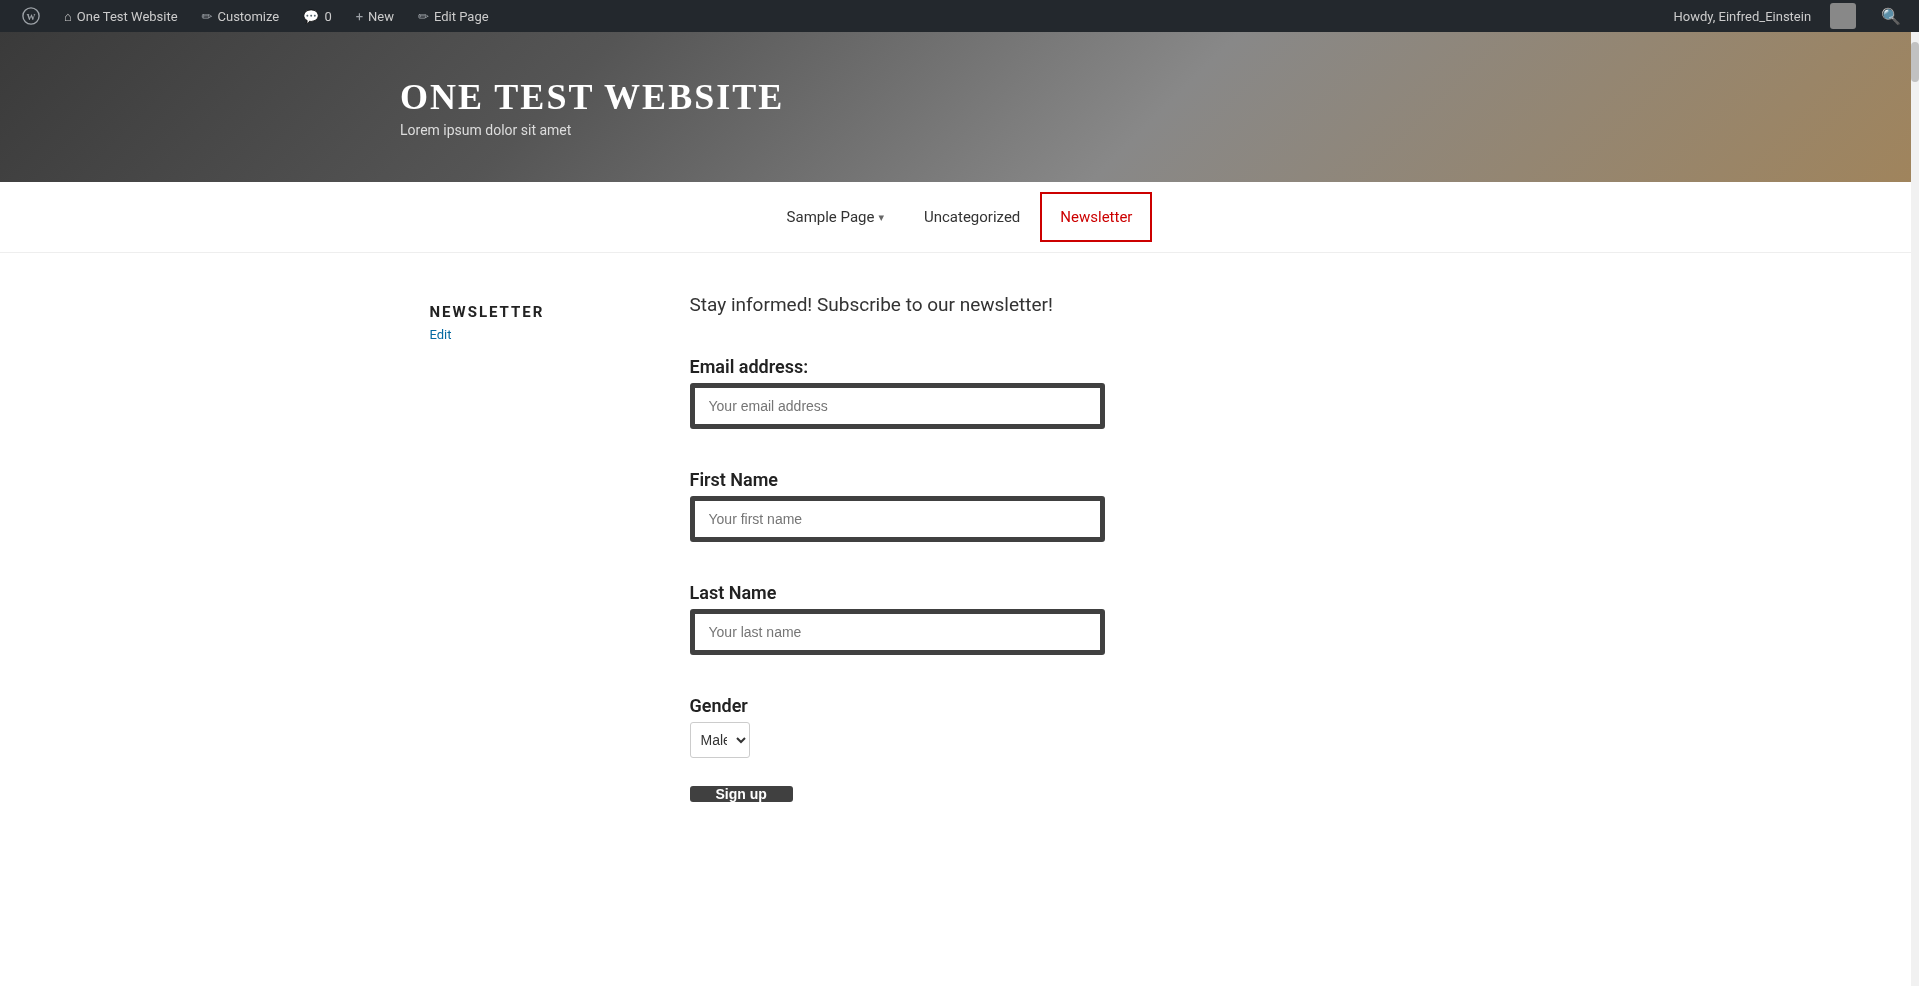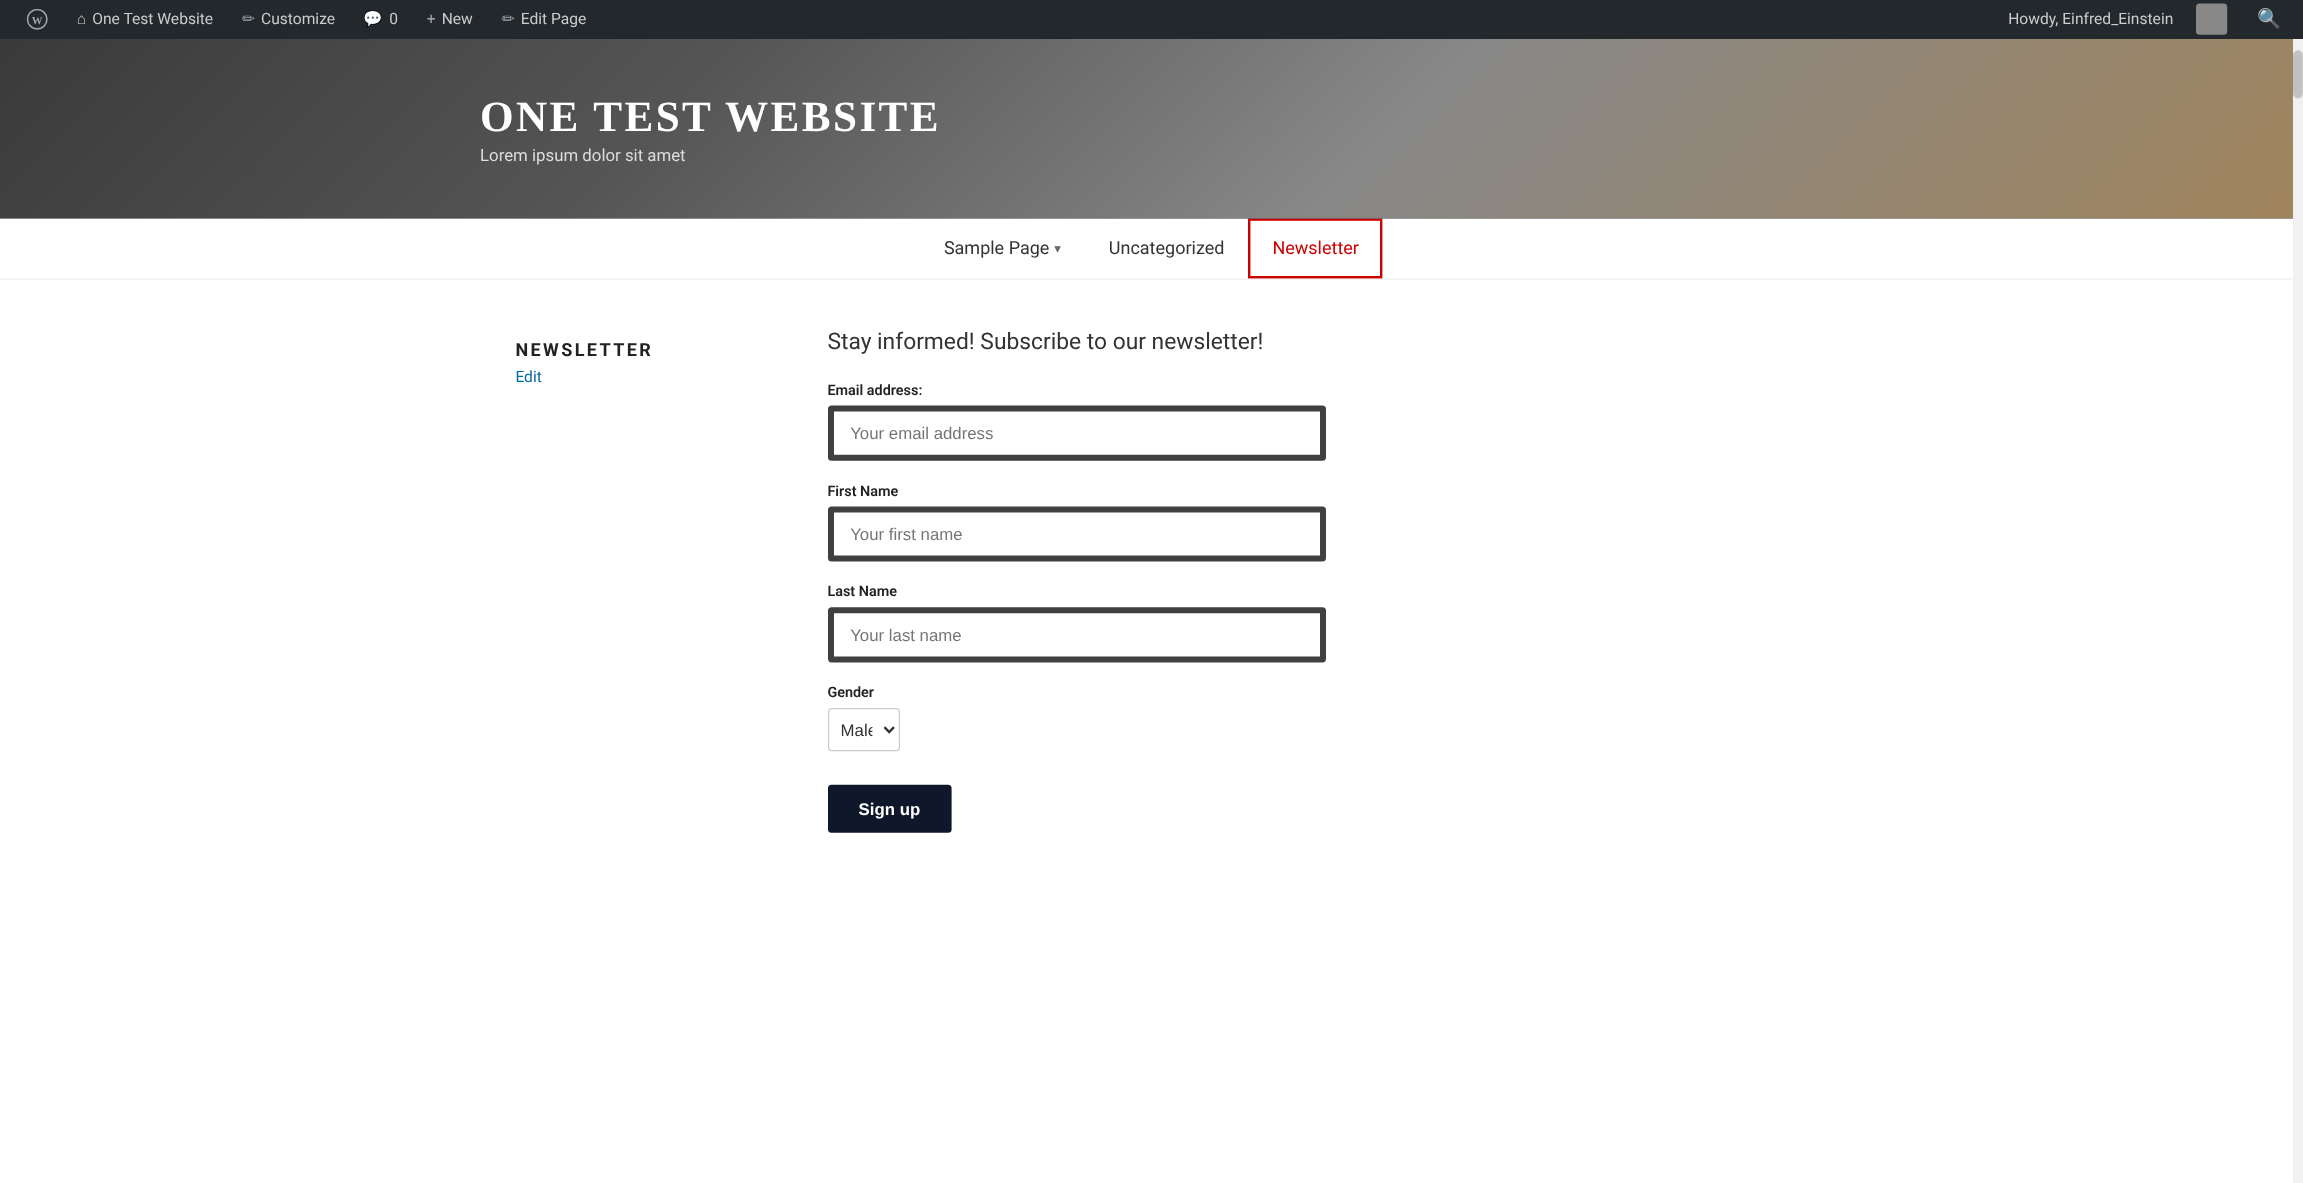--- a/index.html
+++ b/index.html
@@ -105,21 +105,21 @@
       display: flex;
       justify-content: center;
       align-items: center;
     }
     .nav-inner {
       display: flex;
       align-items: center;
       gap: 0;
     }
     .nav-item {
-      padding: 16px 20px;
+      padding: 26px 20px;
       font-size: 15px;
       color: #333;
       cursor: pointer;
       display: flex;
       align-items: center;
       gap: 4px;
       text-decoration: none;
     }
     .nav-item.active {
       border: 2px solid #c00;
@@ -167,24 +167,25 @@
     .form-intro {
       font-size: 19px;
       color: #333;
       margin-bottom: 22px;
     }
     .form-group {
       margin-bottom: 18px;
     }
     .form-label {
       display: block;
-      font-size: 12px;
+      font-size: 18px;
       font-weight: 600;
       color: #222;
       margin-bottom: 6px;
+      margin-top: 40px;
     }
     .form-input {
       width: 100%;
       max-width: 415px;
       padding: 10px 14px;
       border: 5px solid #404040;
       border-radius: 3px;
       font-size: 14px;
       color: #666;
       outline: none;
@@ -194,24 +195,24 @@
       padding: 8px 6px;
       border: 1px solid #ccc;
       border-radius: 3px;
       font-size: 14px;
       color: #333;
       background: #fff;
       cursor: pointer;
       outline: none;
     }
     .signup-btn {
-      background: #0f172a;
+      background: #404040;
       color: #fff;
       border: none;
-      padding: 12px 26px;
+      padding: 0 26px;
       font-size: 14px;
       font-weight: 600;
       border-radius: 3px;
       cursor: pointer;
       margin-top: 10px;
     }
 
     
     .scrollbar-track {
       position: fixed;

